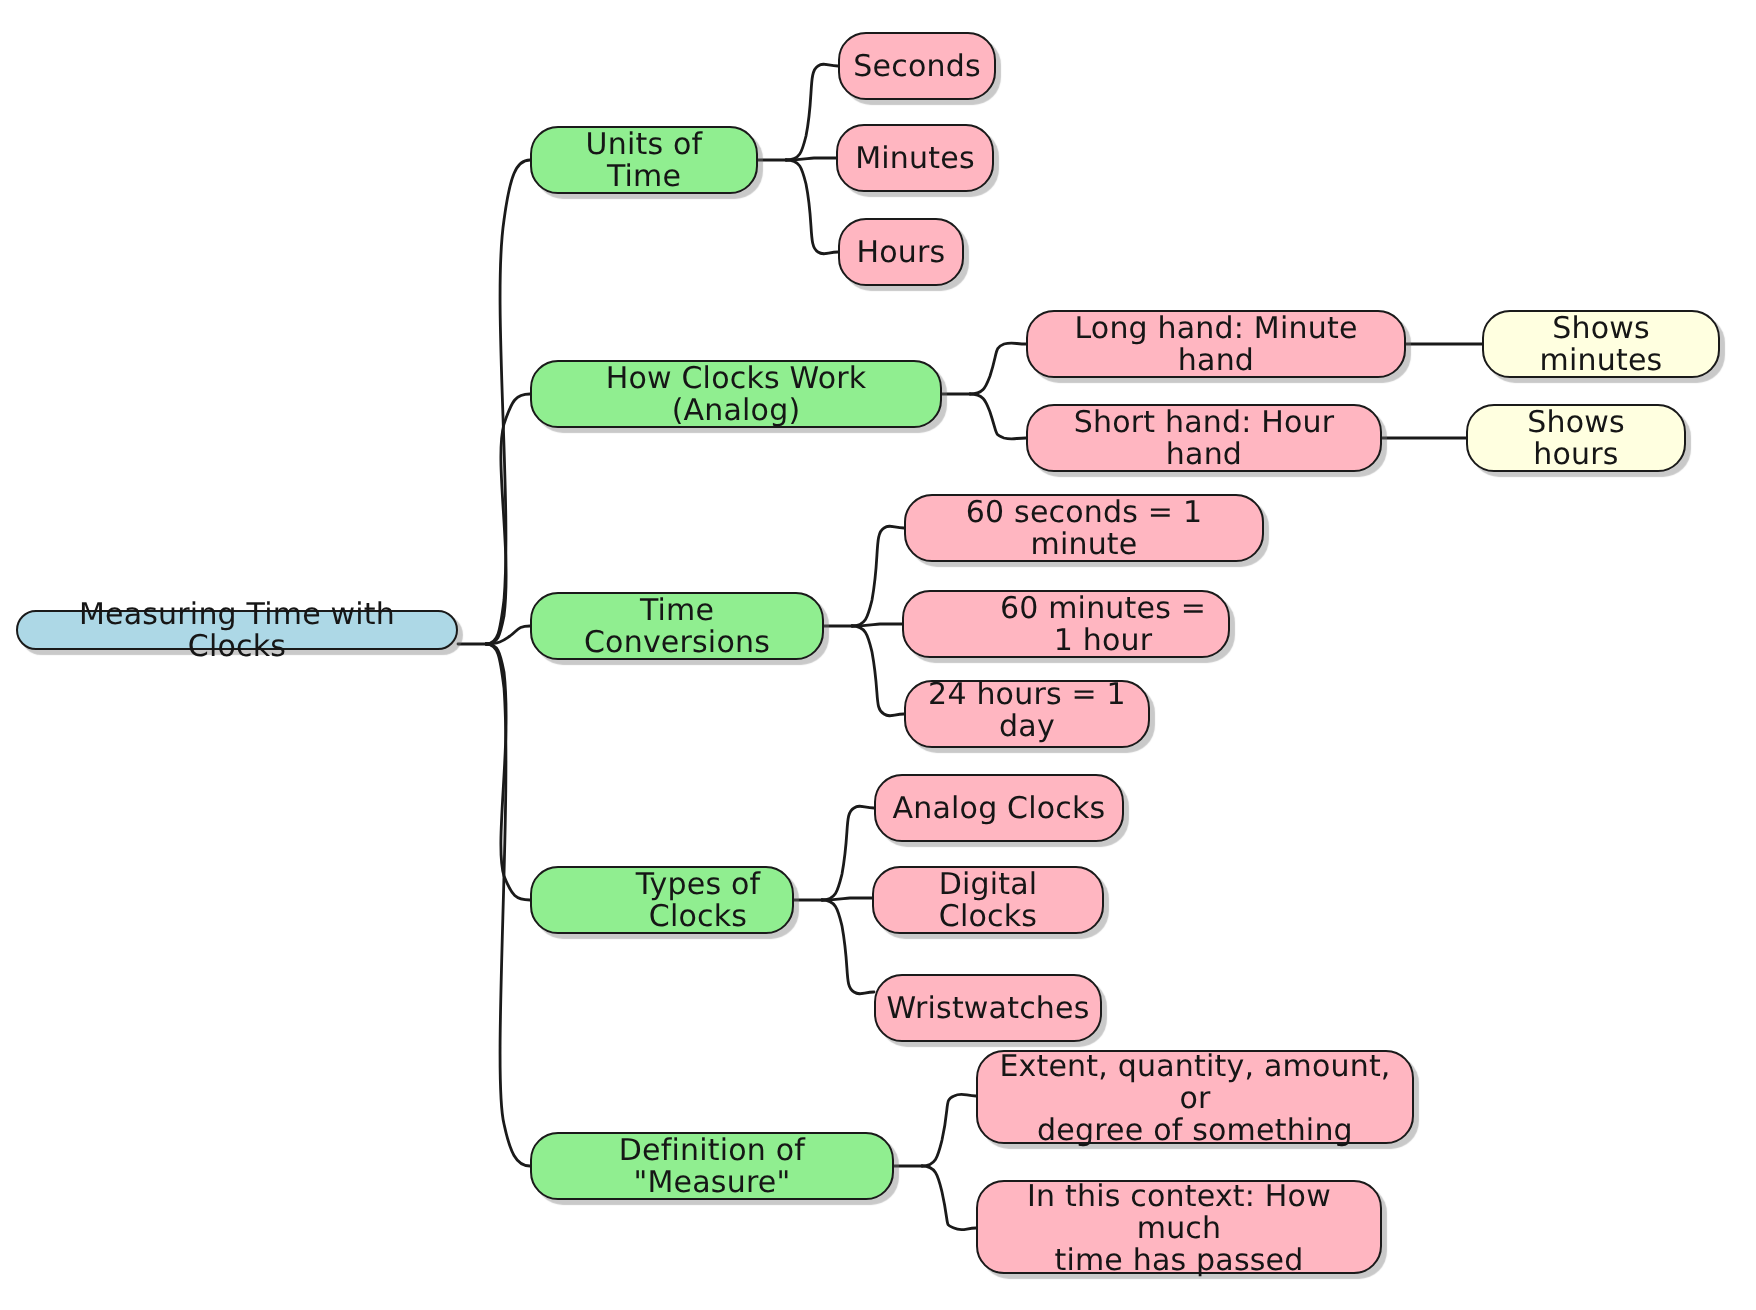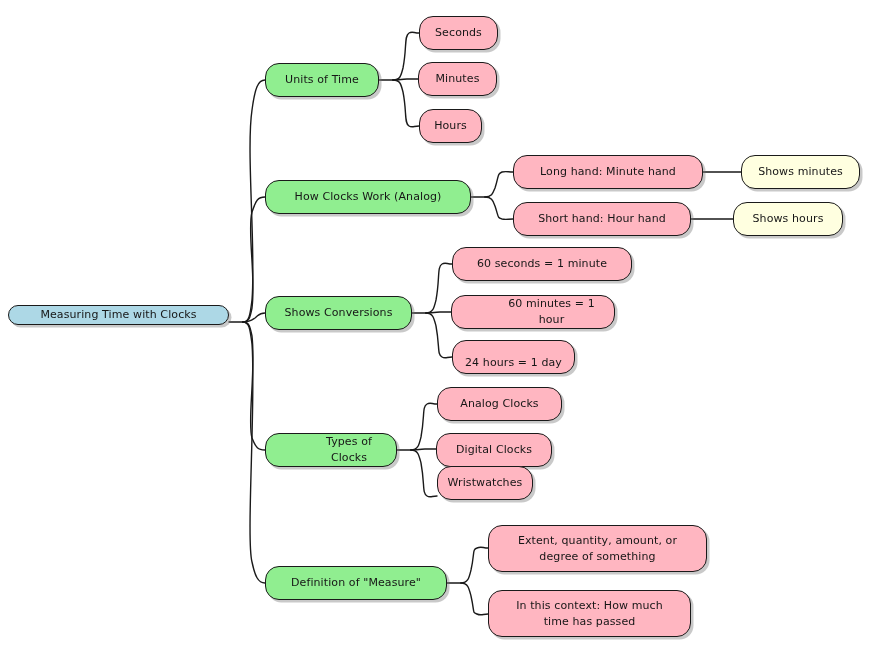--- a/index.html
+++ b/index.html
@@ -32,21 +32,21 @@
   .node {
     position: absolute;
     box-sizing: border-box;
     display: flex;
     align-items: center;
     justify-content: center;
     text-align: center;
     border: 1.6px solid #1a1a1a;
     border-radius: 14px;
     color: #161616;
-    font-size: 11px;
+    font-size: 15px;
     line-height: 16px;
     letter-spacing: 0.1px;
     padding: 2px 8px;
     box-shadow: 2.5px 2.5px 0.5px rgba(120,120,120,0.40);
     white-space: pre-line;
   }
   .node.root {
     background: #add8e6;
     border-radius: 16px;
   }
@@ -128,42 +128,42 @@
     <span>Short hand: Hour hand</span>
   </div>
   <div class="node leaf-yellow" style="left:741px; top:155px; width:119px; height:34px;">
     <span>Shows minutes</span>
   </div>
   <div class="node leaf-yellow" style="left:733px; top:202px; width:110px; height:34px;">
     <span>Shows hours</span>
   </div>
 
   <div class="node branch" style="left:265px; top:296px; width:147px; height:34px;">
-    <span>Shows Conversions</span>
+    <span>Time Conversions</span>
   </div>
   <div class="node leaf-pink" style="left:452px; top:247px; width:180px; height:34px;">
     <span>60 seconds = 1 minute</span>
   </div>
   <div class="node leaf-pink" style="left:451px; top:295px; width:164px; height:34px;padding-left:45px;">
     <span>60 minutes = 1 hour</span>
   </div>
   <div class="node leaf-pink" style="left:452px; top:340px; width:123px; height:34px;align-items:flex-end;">
     <span>24 hours = 1 day</span>
   </div>
 
   <div class="node branch" style="left:265px; top:433px; width:132px; height:34px;padding-left:44px;">
     <span>Types of Clocks</span>
   </div>
   <div class="node leaf-pink" style="left:437px; top:387px; width:125px; height:34px;">
     <span>Analog Clocks</span>
   </div>
   <div class="node leaf-pink" style="left:436px; top:433px; width:116px; height:34px;">
     <span>Digital Clocks</span>
   </div>
-  <div class="node leaf-pink" style="left:437px; top:466px; width:96px; height:34px;">
+  <div class="node leaf-pink" style="left:437px; top:487px; width:114px; height:34px;">
     <span>Wristwatches</span>
   </div>
 
   <div class="node branch" style="left:265px; top:566px; width:182px; height:34px;">
     <span>Definition of "Measure"</span>
   </div>
   <div class="node leaf-pink" style="left:488px; top:525px; width:219px; height:47px;">
     <span>Extent, quantity, amount, or
 degree of something</span>
   </div>

